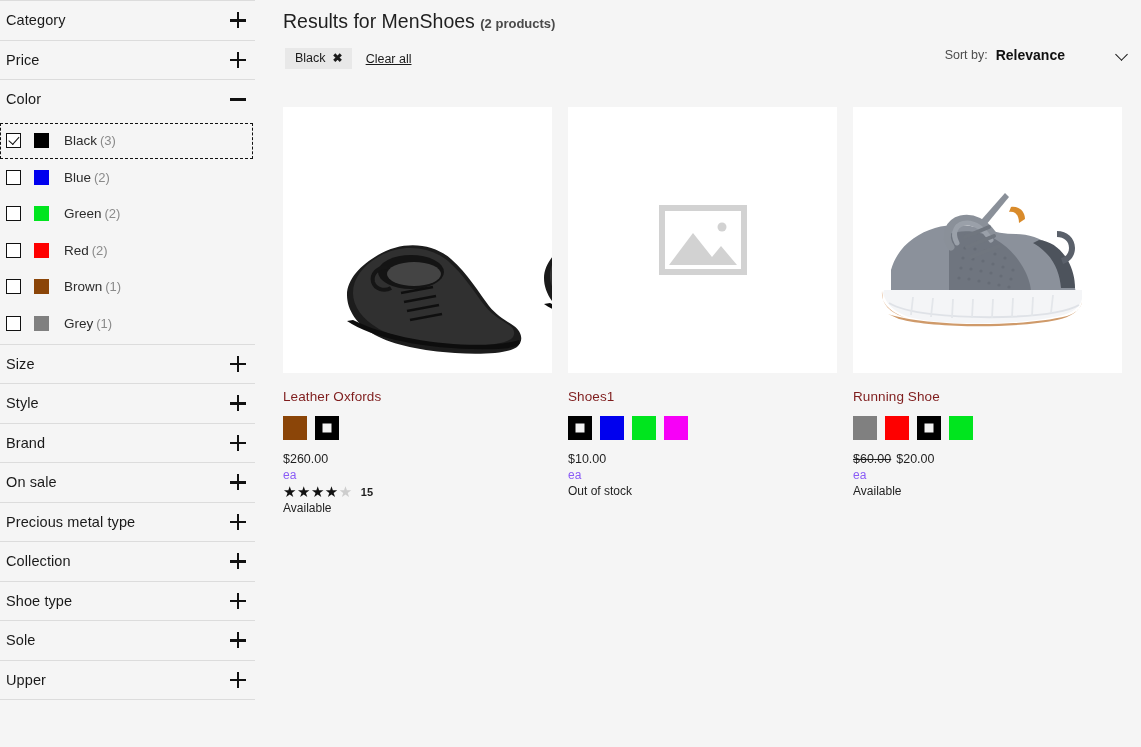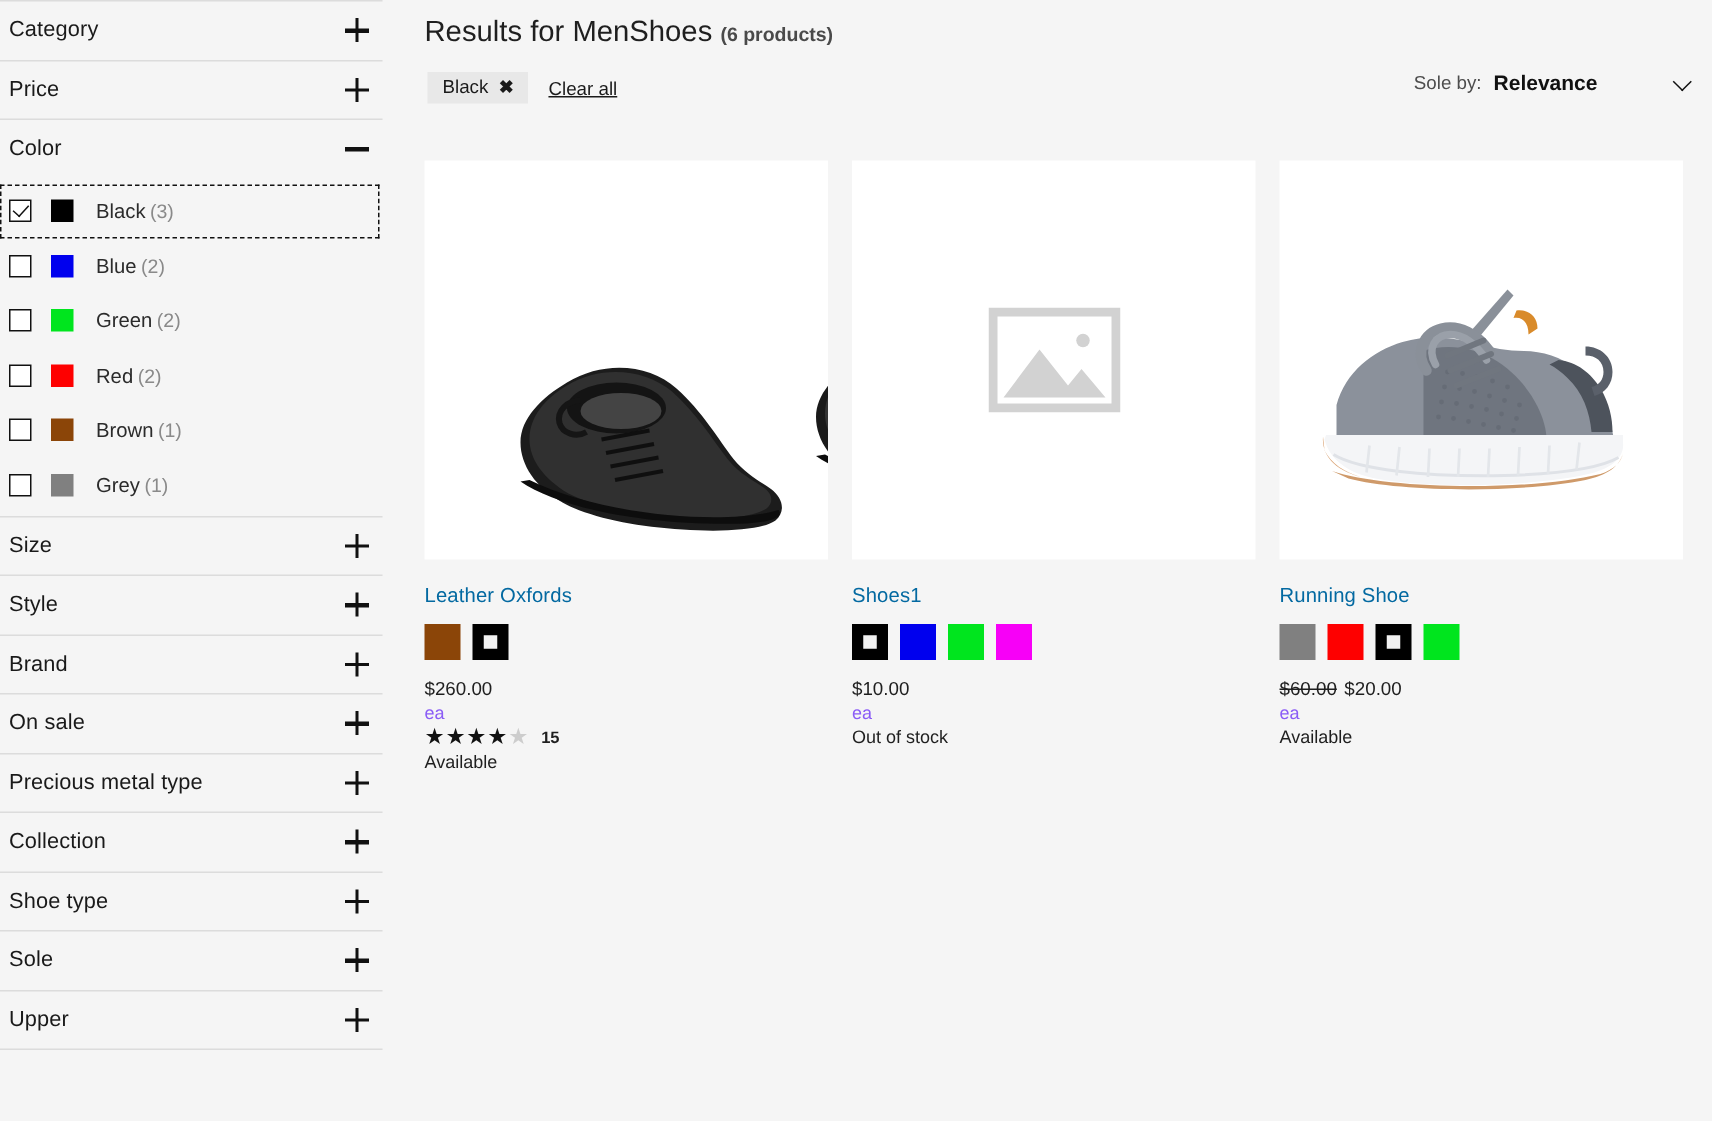--- a/index.html
+++ b/index.html
@@ -111,21 +111,21 @@
     position: absolute; left: 28px; top: 107px;
     display: flex; gap: 16px;
   }
   .card { width: 269px; }
   .card-img {
     width: 269px; height: 266px; background: #ffffff;
     display: flex; align-items: center; justify-content: center;
     overflow: hidden;
   }
   .card-title {
-    margin-top: 16px; font-size: 13.5px; color: #0369a1; letter-spacing: .1px;
+    margin-top: 16px; font-size: 13.5px; color: #7f1d1d; letter-spacing: .1px;
   }
   .sw-row { margin-top: 12px; display: flex; gap: 8px; }
   .sw-lg {
     width: 24px; height: 24px; position: relative;
   }
   .sw-lg.sel::after {
     content: ""; position: absolute; left: 50%; top: 50%;
     transform: translate(-50%,-50%);
     width: 9px; height: 9px; background: #f2f2f2;
   }
@@ -272,33 +272,33 @@
           <span class="bar-v"></span>
         </span>
       </div>
       <div class="facet" style="height: 0px;"></div>
     </div>
 
   <div id="main">
 
     <div id="results-title">
       <span>Results for MenShoes</span>
-      <span id="results-count">(6 products)</span>
+      <span id="results-count">(2 products)</span>
     </div>
 
     <div id="chips">
       <span class="chip">
         <span>Black</span>
         <span class="x">✖</span>
       </span>
       <span id="clear-all">Clear all</span>
     </div>
 
     <div id="sortby">
-      <span id="sort-label">Sole by:</span>
+      <span id="sort-label">Sort by:</span>
       <span id="sort-value">Relevance</span>
       <span id="sort-caret"></span>
     </div>
 
     <div id="grid">
         <div class="card">
           <div class="card-img">
             <svg width="269" height="266" viewBox="0 0 269 266">
     <rect width="269" height="266" fill="#ffffff"></rect>
     <g>

